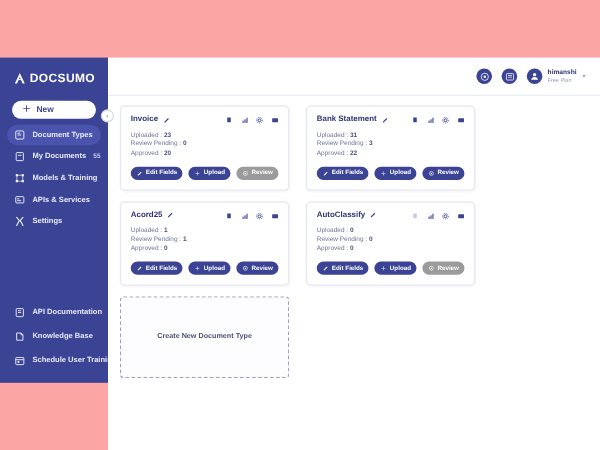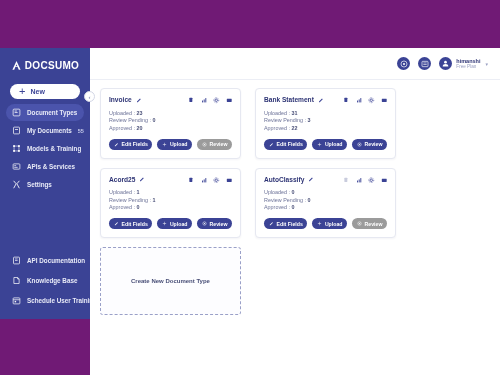--- a/index.html
+++ b/index.html
@@ -2,21 +2,21 @@
 <html><head>
 <meta charset="utf-8">
 <style>
   * { box-sizing: border-box; margin: 0; padding: 0; }
   html, body {
     width: 500px; height: 375px;
     background: #ffffff;
     font-family: "Liberation Sans", sans-serif;
     overflow: hidden;
   }
-  #app { position: relative; width: 500px; height: 375px; background: #701a75; }
+  #app { position: relative; width: 500px; height: 375px; background: #fca5a5; }
 
   
   #sidebar {
     position: absolute; left: 0; top: 48px; width: 90px; height: 271px;
     background: #3b4395;
     display: flex; flex-direction: column;
   }
   .brand {
     height: 30px; display: flex; align-items: center; justify-content: center;
     gap: 3px; padding-top: 4px;

